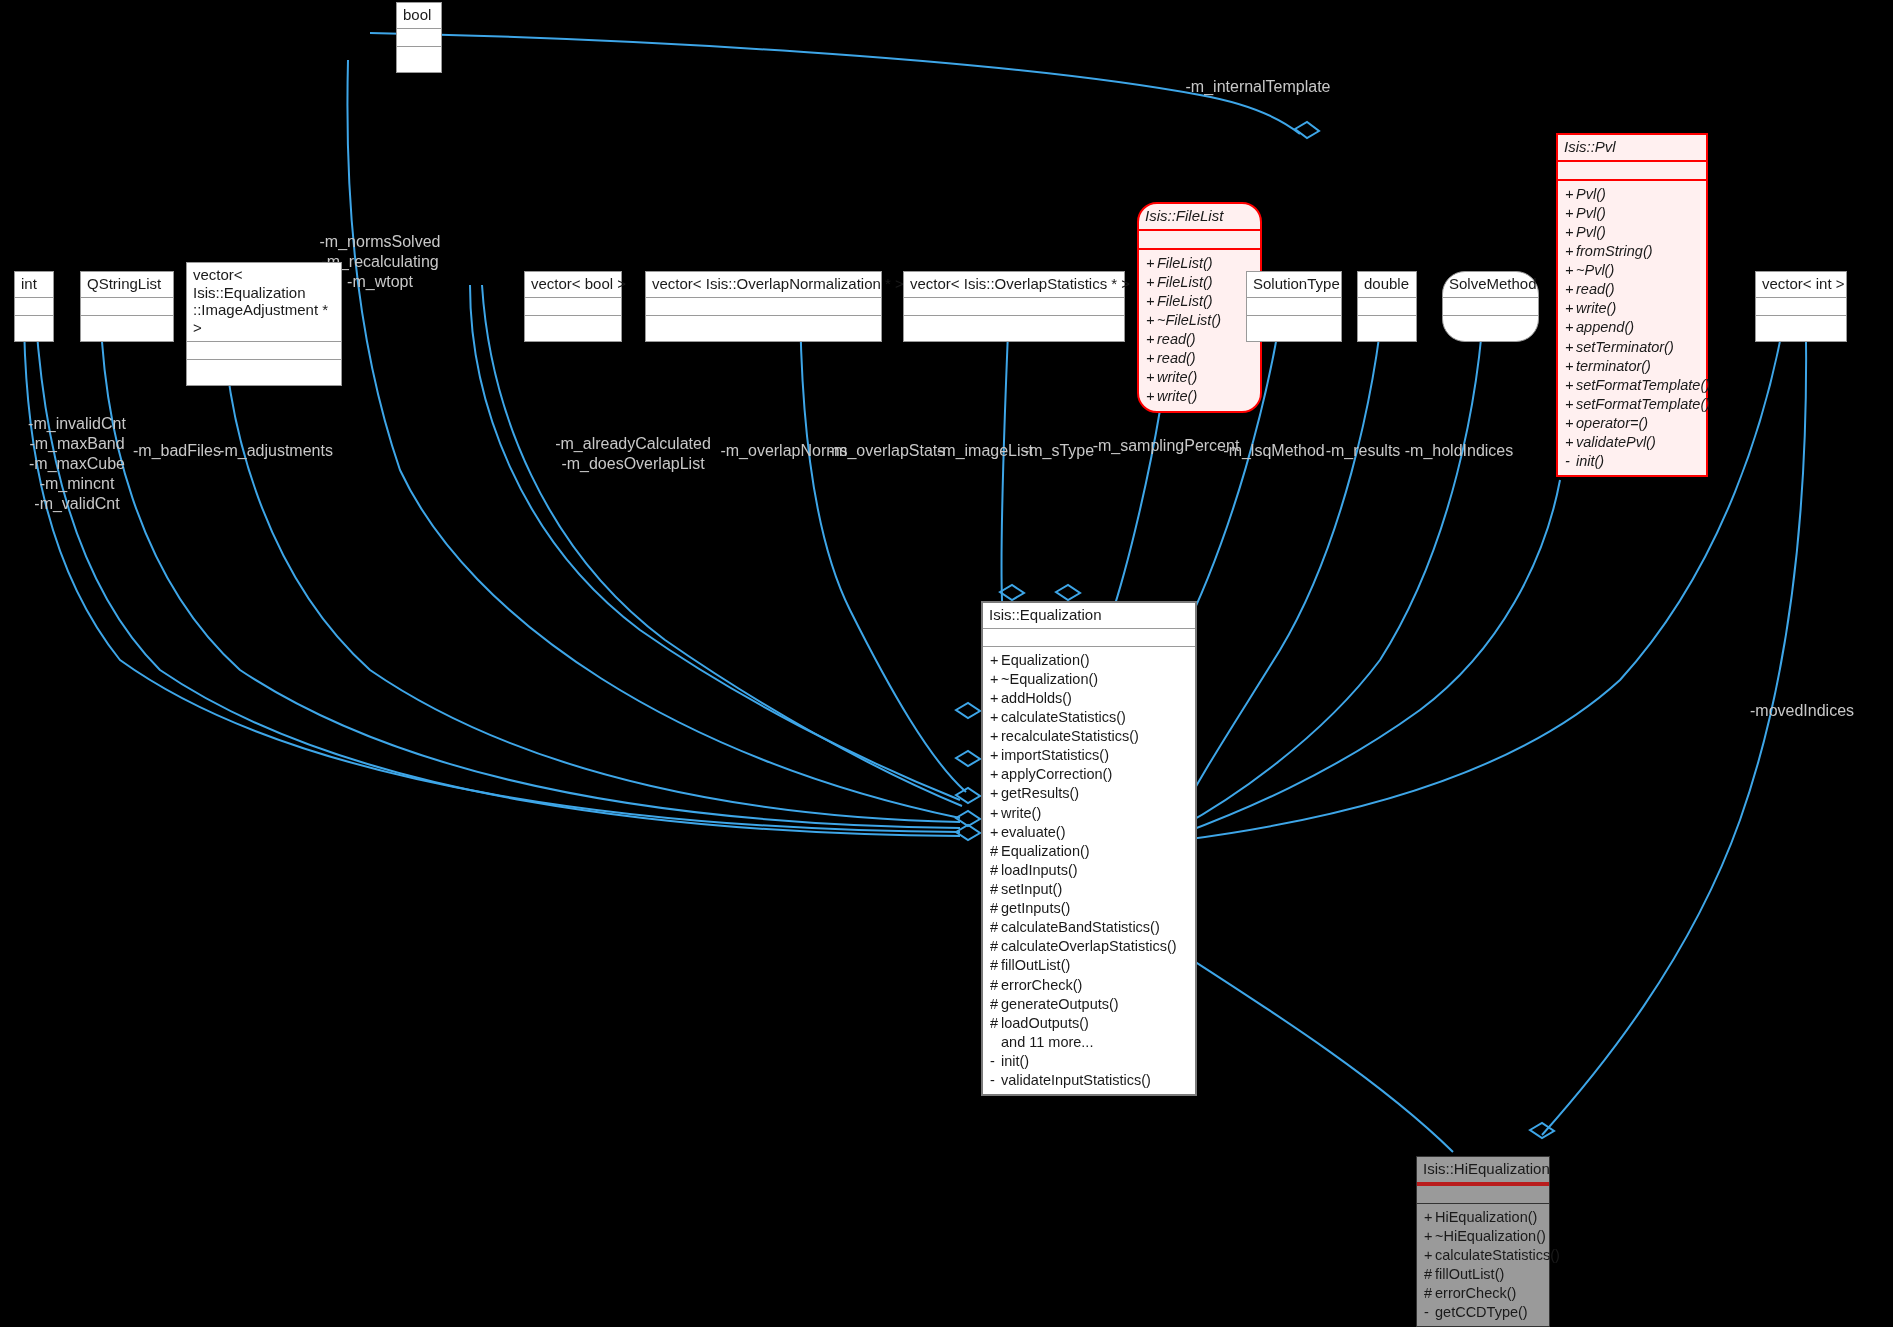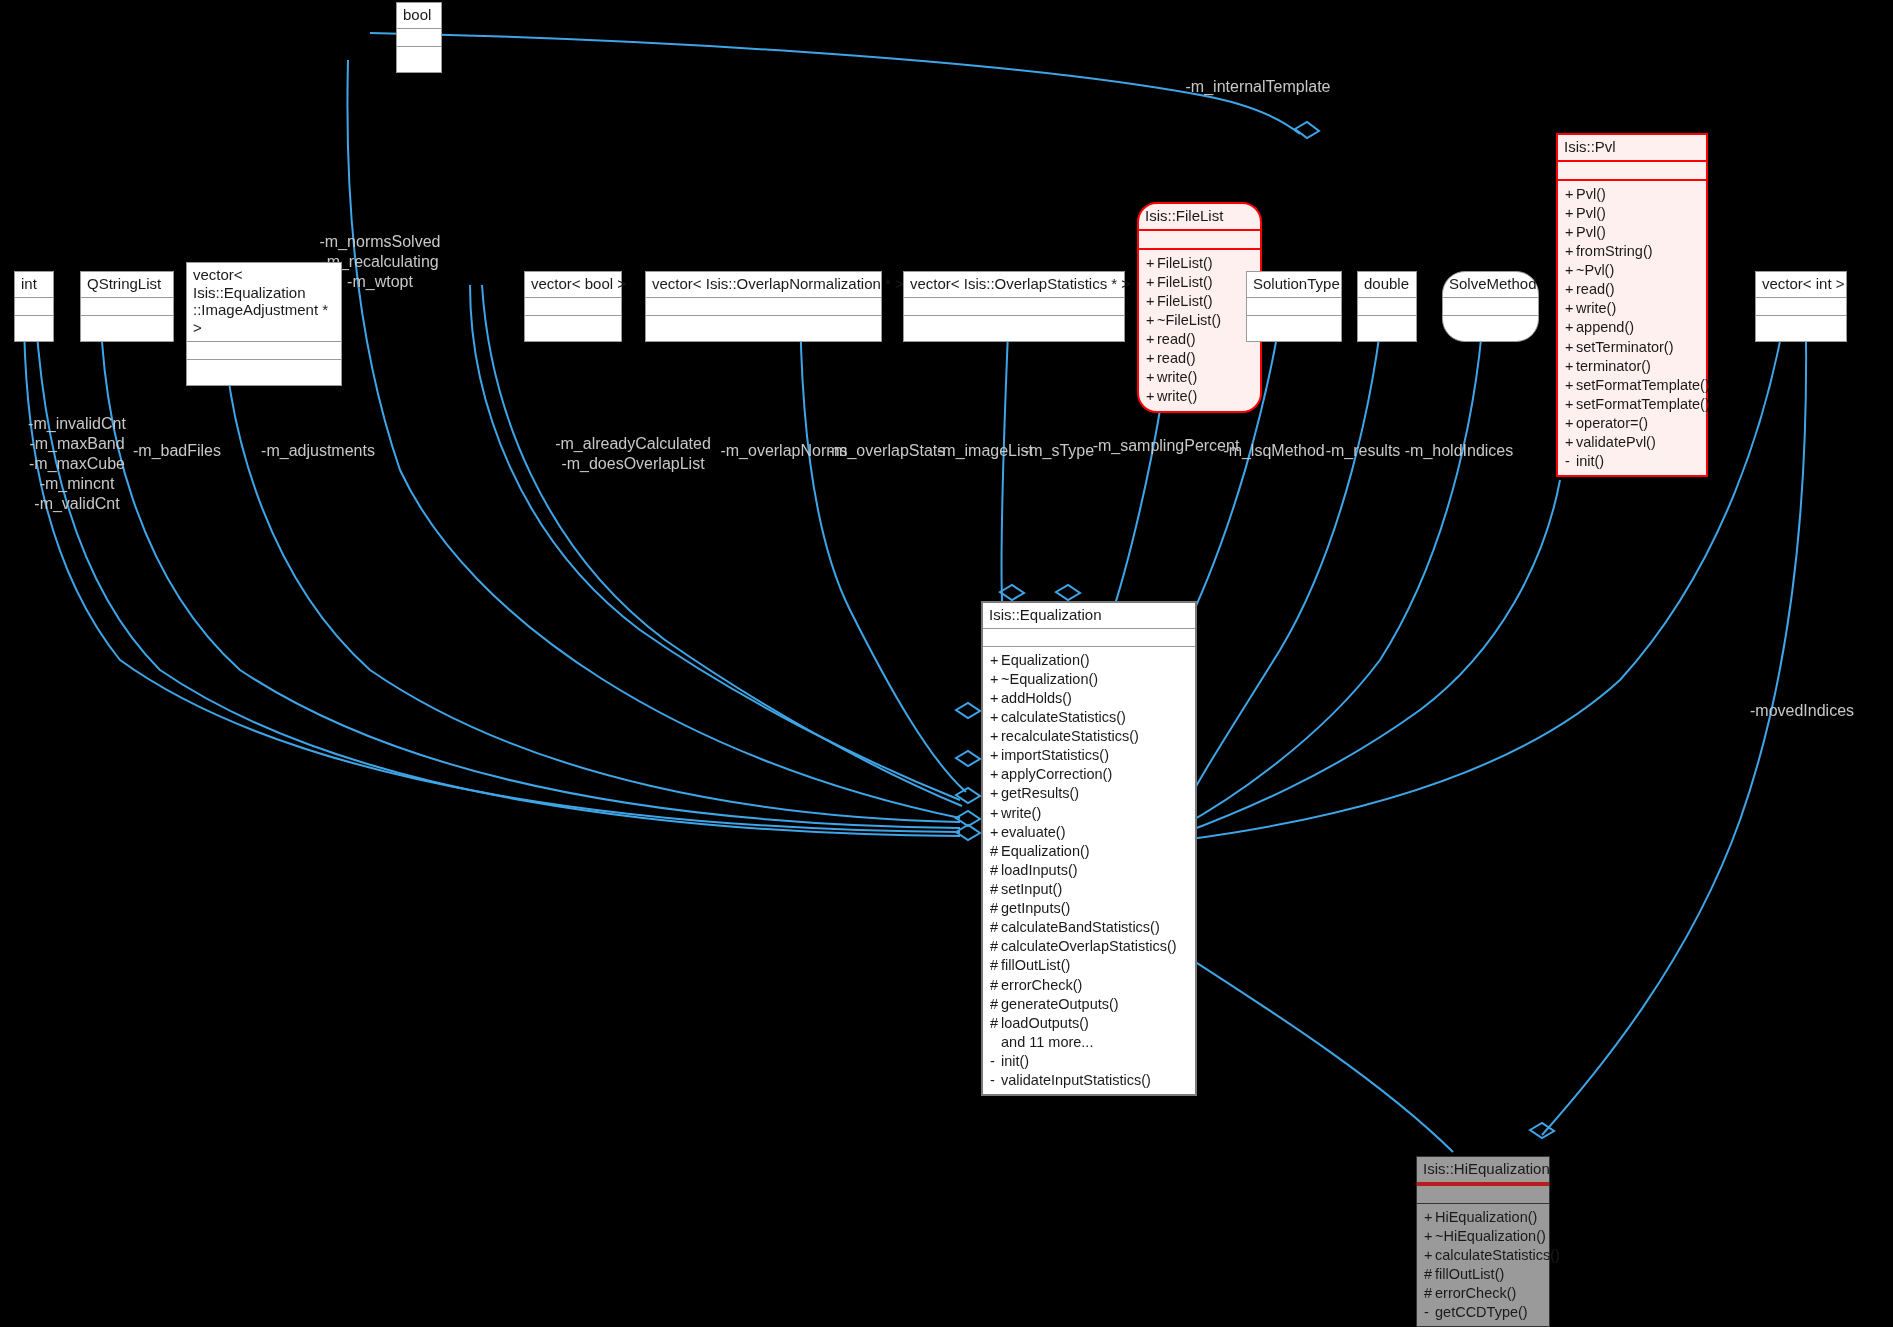--- a/index.html
+++ b/index.html
@@ -71,20 +71,21 @@
   }
   .node .ops .m .vis {
     display: inline-block;
     width: 11px;
     text-align: left;
   }
   
   .node.hl {
     background: #fff0f0;
     border: 2px solid #ff0000;
+    font-style: italic;
   }
   .node.hl .title { border-bottom: 2px solid #ff0000; }
   .node.hl .attrs { border-bottom: 2px solid #ff0000; }
   
   .node.cur {
     background: #9a9a9a;
     border: 1px solid #333333;
   }
   .node.cur .title { border-bottom: 4px solid #b91c1c; }
   .node.cur .attrs { border-bottom: 1px solid #333333; }
@@ -166,21 +167,21 @@
   <div class="edge-label" style="left:1258px; top:77px;">-m_internalTemplate</div>
   <div class="edge-label" style="left:380px; top:232px;">-m_normsSolved
 -m_recalculating
 -m_wtopt</div>
   <div class="edge-label" style="left:77px; top:414px;">-m_invalidCnt
 -m_maxBand
 -m_maxCube
 -m_mincnt
 -m_validCnt</div>
   <div class="edge-label" style="left:177px; top:441px;">-m_badFiles</div>
-  <div class="edge-label" style="left:276px; top:441px;margin-left:42px;">-m_adjustments</div>
+  <div class="edge-label" style="left:276px; top:441px;">-m_adjustments</div>
   <div class="edge-label" style="left:633px; top:434px;">-m_alreadyCalculated
 -m_doesOverlapList</div>
   <div class="edge-label" style="left:784px; top:441px;">-m_overlapNorms</div>
   <div class="edge-label" style="left:887px; top:441px;">-m_overlapStats</div>
   <div class="edge-label" style="left:985px; top:441px;">-m_imageList</div>
   <div class="edge-label" style="left:1059px; top:441px;">-m_sType</div>
   <div class="edge-label" style="left:1166px; top:436px;">-m_samplingPercent</div>
   <div class="edge-label" style="left:1274px; top:441px;">-m_lsqMethod</div>
   <div class="edge-label" style="left:1363px; top:441px;">-m_results</div>
   <div class="edge-label" style="left:1459px; top:441px;">-m_holdIndices</div>

